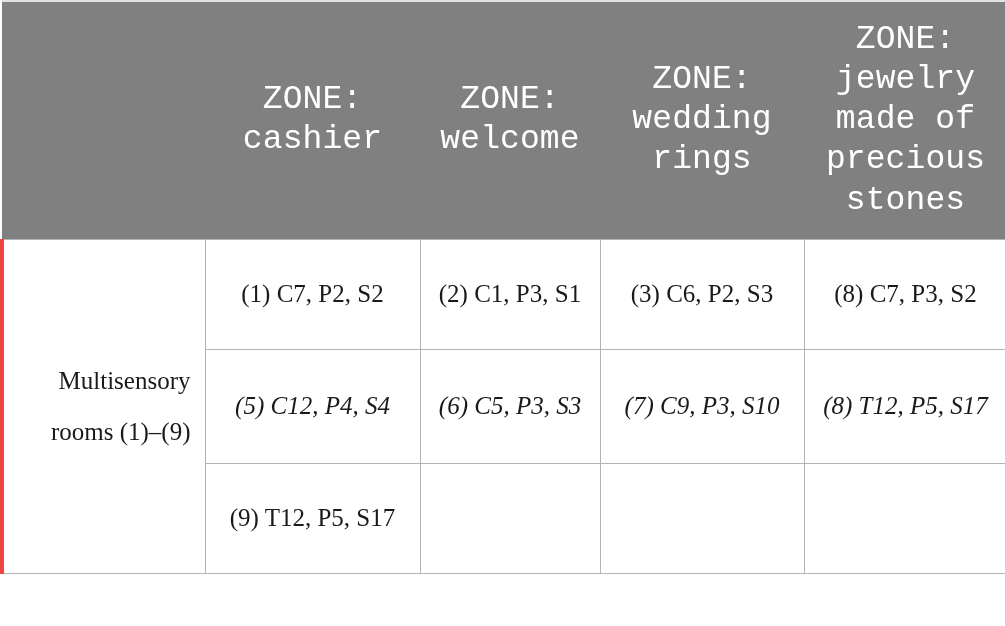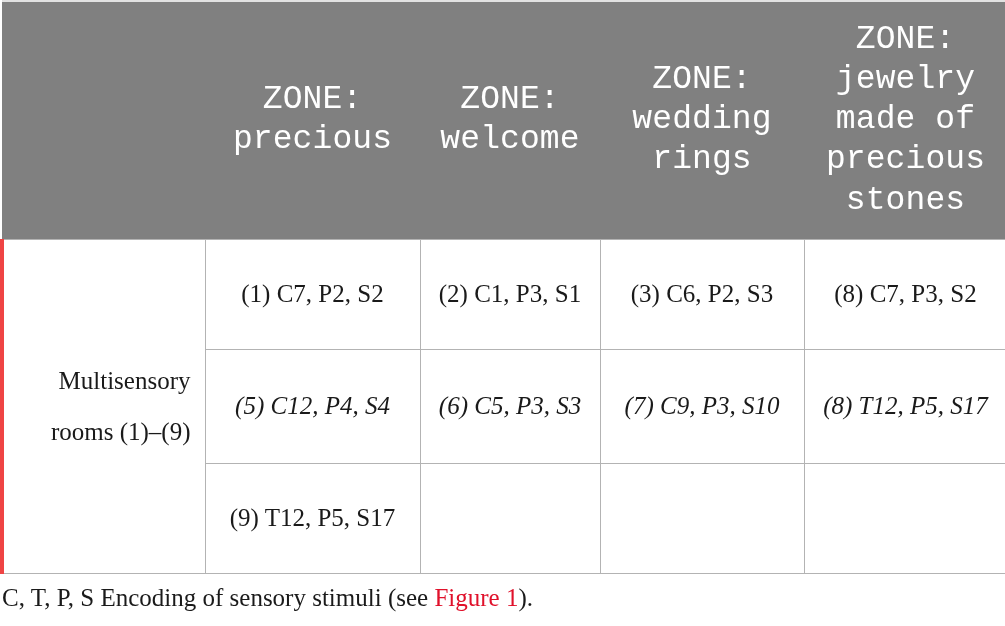--- a/index.html
+++ b/index.html
@@ -113,21 +113,21 @@
         <col class="c3">
         <col class="c4">
     </colgroup>
 
     <thead>
       <tr>
         <th class="hdr-blank"></th>
 
         <th class="hdr">
           <div>ZONE:</div>
-          <div>precious</div>
+          <div>cashier</div>
         </th>
 
         <th class="hdr">
           <div>ZONE:</div>
           <div>welcome</div>
         </th>
 
         <th class="hdr">
           <div>ZONE:</div>
           <div>wedding rings</div>
@@ -158,15 +158,14 @@
 
       <tr class="r3">
         <td class="cell">(9) T12, P5, S17</td>
         <td class="cell"></td>
         <td class="cell"></td>
         <td class="cell"></td>
       </tr>
     </tbody>
   </table>
 
-  <div class="footnote"><span>C, T, P, S Encoding of sensory stimuli (see </span><span class="fig-link">Figure 1</span><span>).</span></div>
 
 </div>
 
 </body></html>

